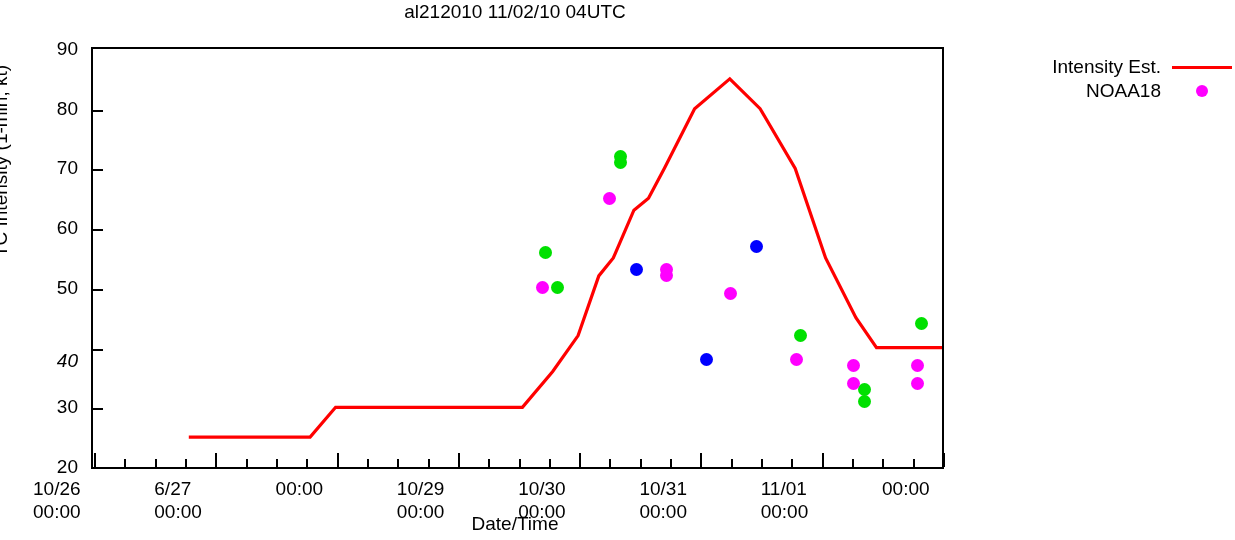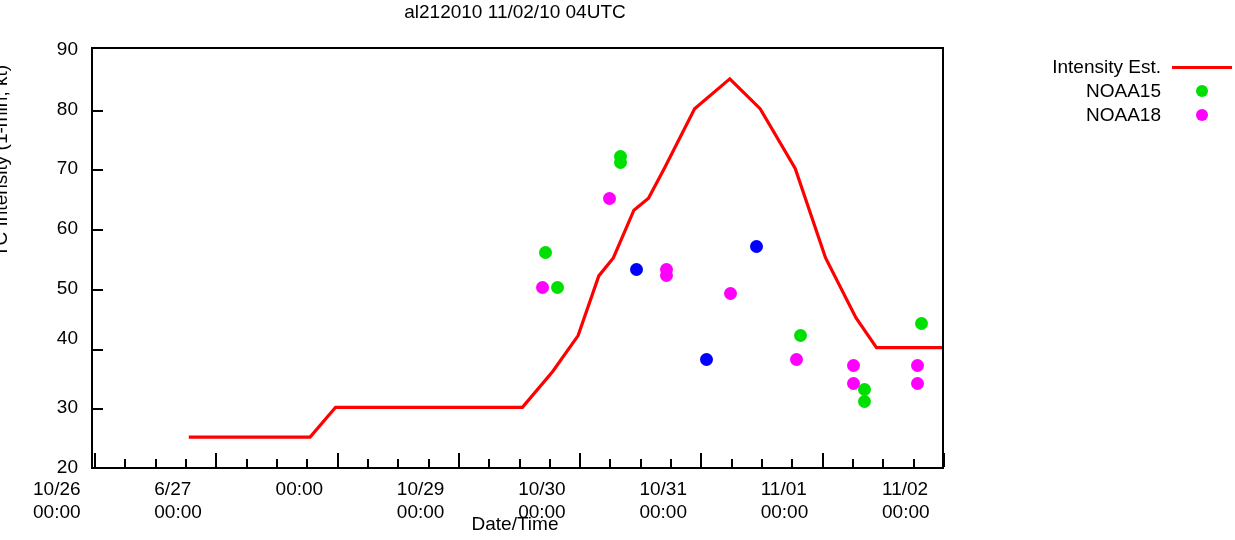--- a/index.html
+++ b/index.html
@@ -53,21 +53,21 @@
 
 <div id="chart-root">
 
   <div id="chart-title">al212010 11/02/10 04UTC</div>
 
   <div id="y-axis-label">TC Intensity (1-min, kt)</div>
 
   <div id="y-ticks">
       <div class="y-tick-label" style="left: 36px; top: 457px;">20</div>
       <div class="y-tick-label" style="left: 36px; top: 397.286px;">30</div>
-      <div class="y-tick-label" style="left: 36px; top: 328px;">40</div>
+      <div class="y-tick-label" style="left: 36px; top: 351px; font-style: italic;">40</div>
       <div class="y-tick-label" style="left: 36px; top: 277.857px;">50</div>
       <div class="y-tick-label" style="left: 36px; top: 218.143px;">60</div>
       <div class="y-tick-label" style="left: 36px; top: 158.429px;">70</div>
       <div class="y-tick-label" style="left: 36px; top: 98.7143px;">80</div>
       <div class="y-tick-label" style="left: 36px; top: 39px;">90</div>
     </div>
 
   <div id="plot-area">
     <div id="plot-inner">
       <svg id="line-layer" width="849" height="418" style="position:absolute;left:0;top:0;">
@@ -158,41 +158,34 @@
       </div>
       <div class="x-tick-label" style="left: 699.429px;">
         <span>10/31</span>
         <span>00:00</span>
       </div>
       <div class="x-tick-label" style="left: 820.714px;">
         <span>11/01</span>
         <span>00:00</span>
       </div>
       <div class="x-tick-label" style="left: 942px;">
-        <span>11/02</span>
         <span>00:00</span>
       </div>
     </div>
 
   <div id="x-axis-label">Date/Time</div>
 
   <div id="legend">
       <div class="legend-row">
         <span class="legend-text">Intensity Est.</span>
         <span class="legend-key">
           <span class="legend-line" style="border-top-color: rgb(255, 0, 0);"></span>
         </span>
       </div>
       <div class="legend-row">
-        <span class="legend-text">NOAA15</span>
-        <span class="legend-key">
-          <span class="legend-dot" style="background: rgb(0, 224, 0);"></span>
-        </span>
-      </div>
-      <div class="legend-row">
         <span class="legend-text">NOAA18</span>
         <span class="legend-key">
           <span class="legend-dot" style="background: rgb(255, 0, 255);"></span>
         </span>
       </div>
     </div>
 
 </div>
 
 </body></html>

